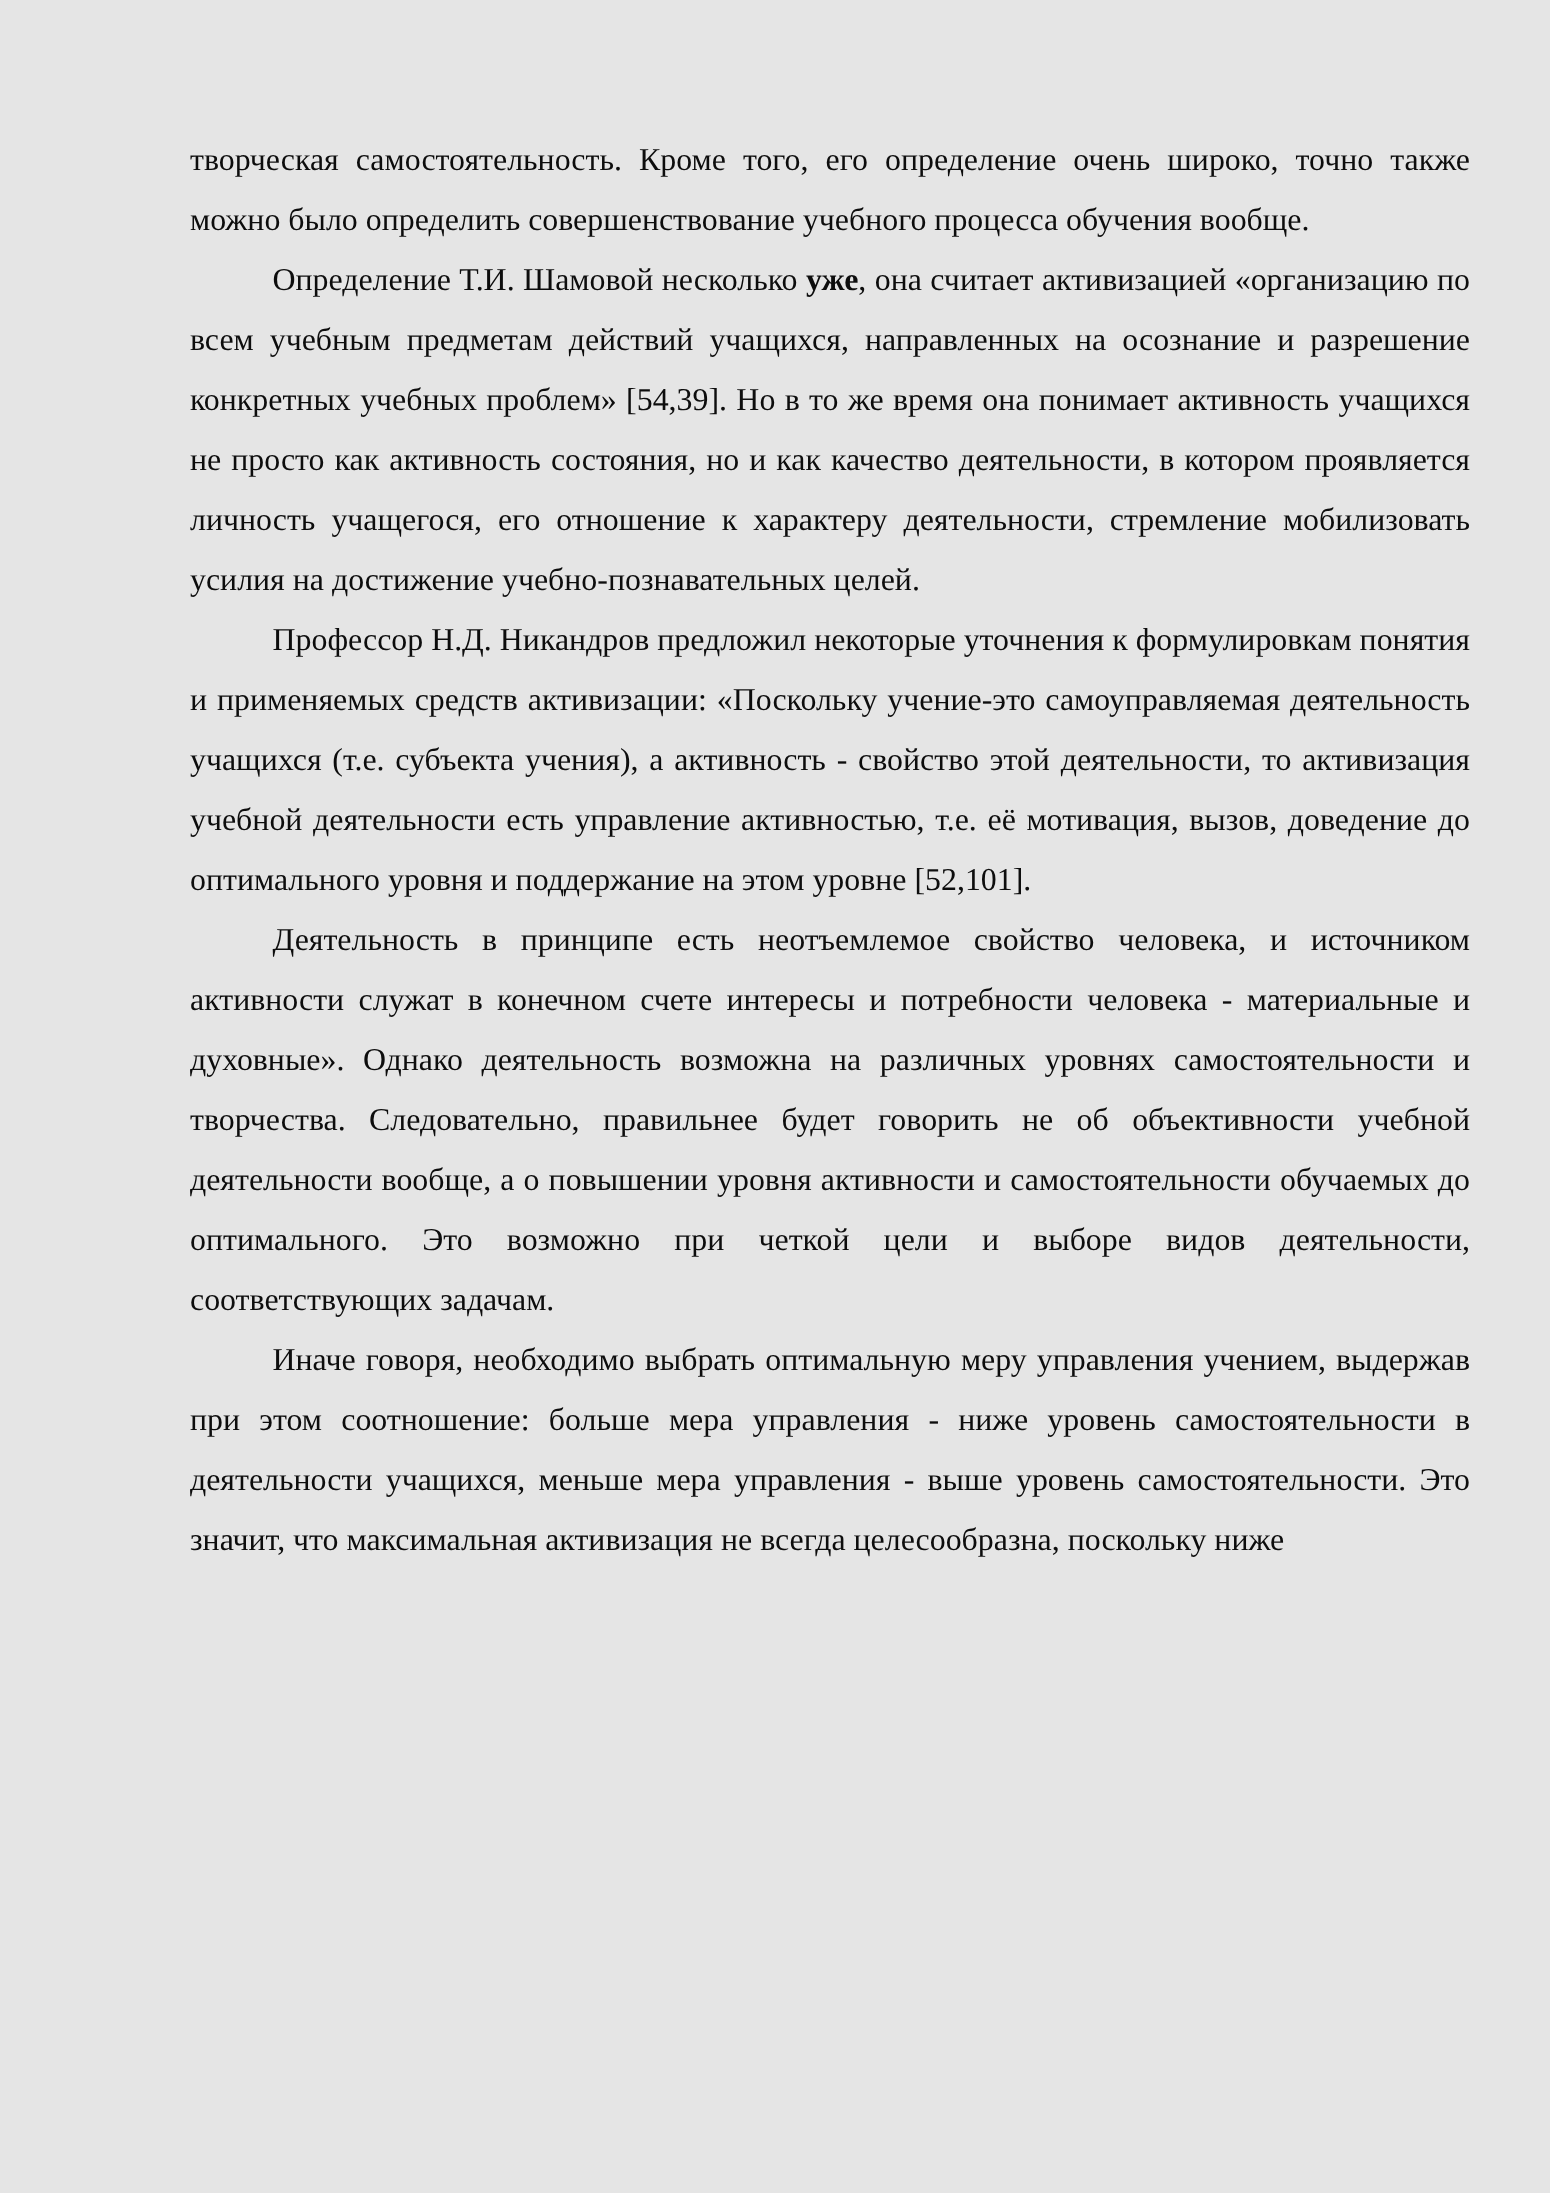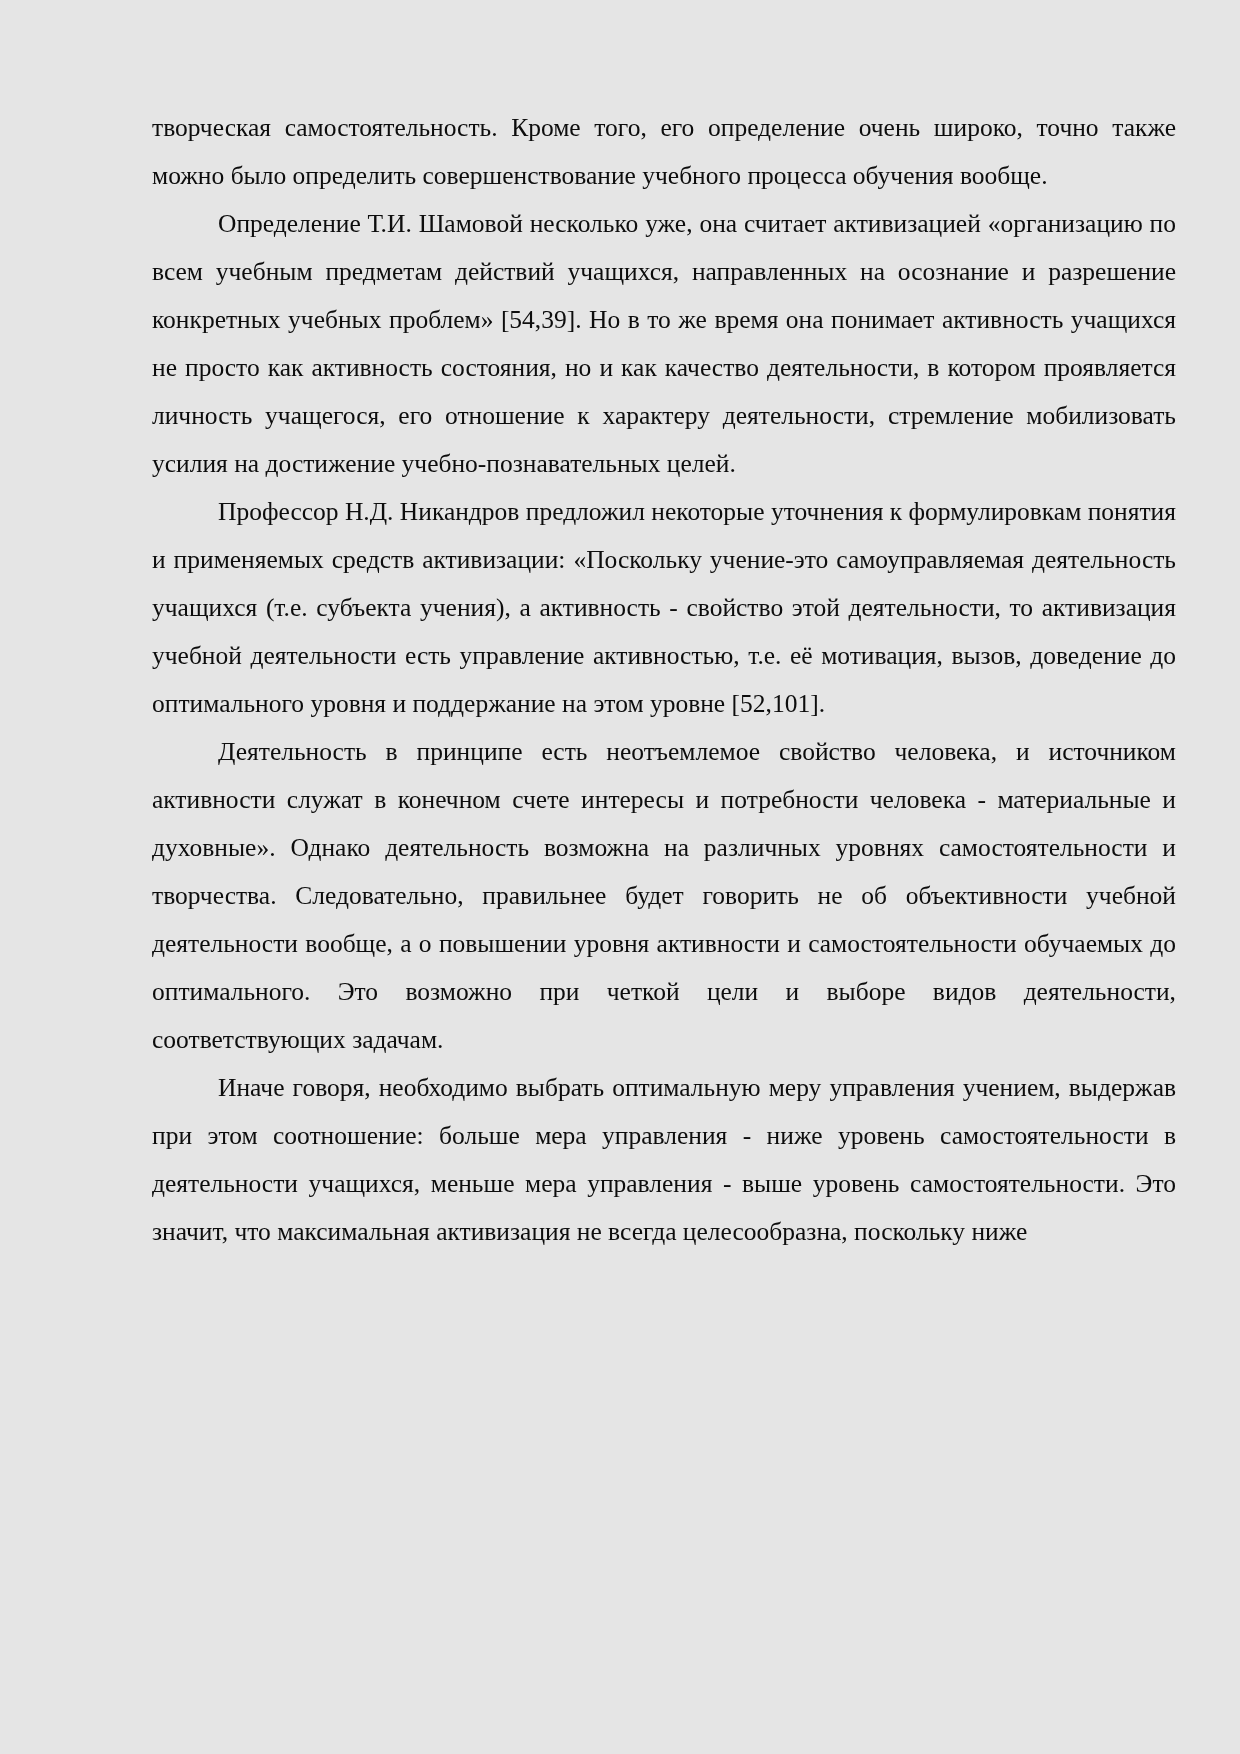--- a/index.html
+++ b/index.html
@@ -25,21 +25,21 @@
     text-justify: inter-word;
   }
   .para {
     margin: 0;
     text-align: justify;
   }
   .para.indent {
     text-indent: 66px;
   }
   .bold {
-    font-weight: normal;
+    font-weight: bold;
   }
 </style>
 </head>
 <body>
 
 <div class="page">
   <div class="doc-body">
 
     <p class="para">творческая самостоятельность. Кроме того, его определение очень широко, точно также можно было определить совершенствование учебного процесса обучения вообще.</p>
 

